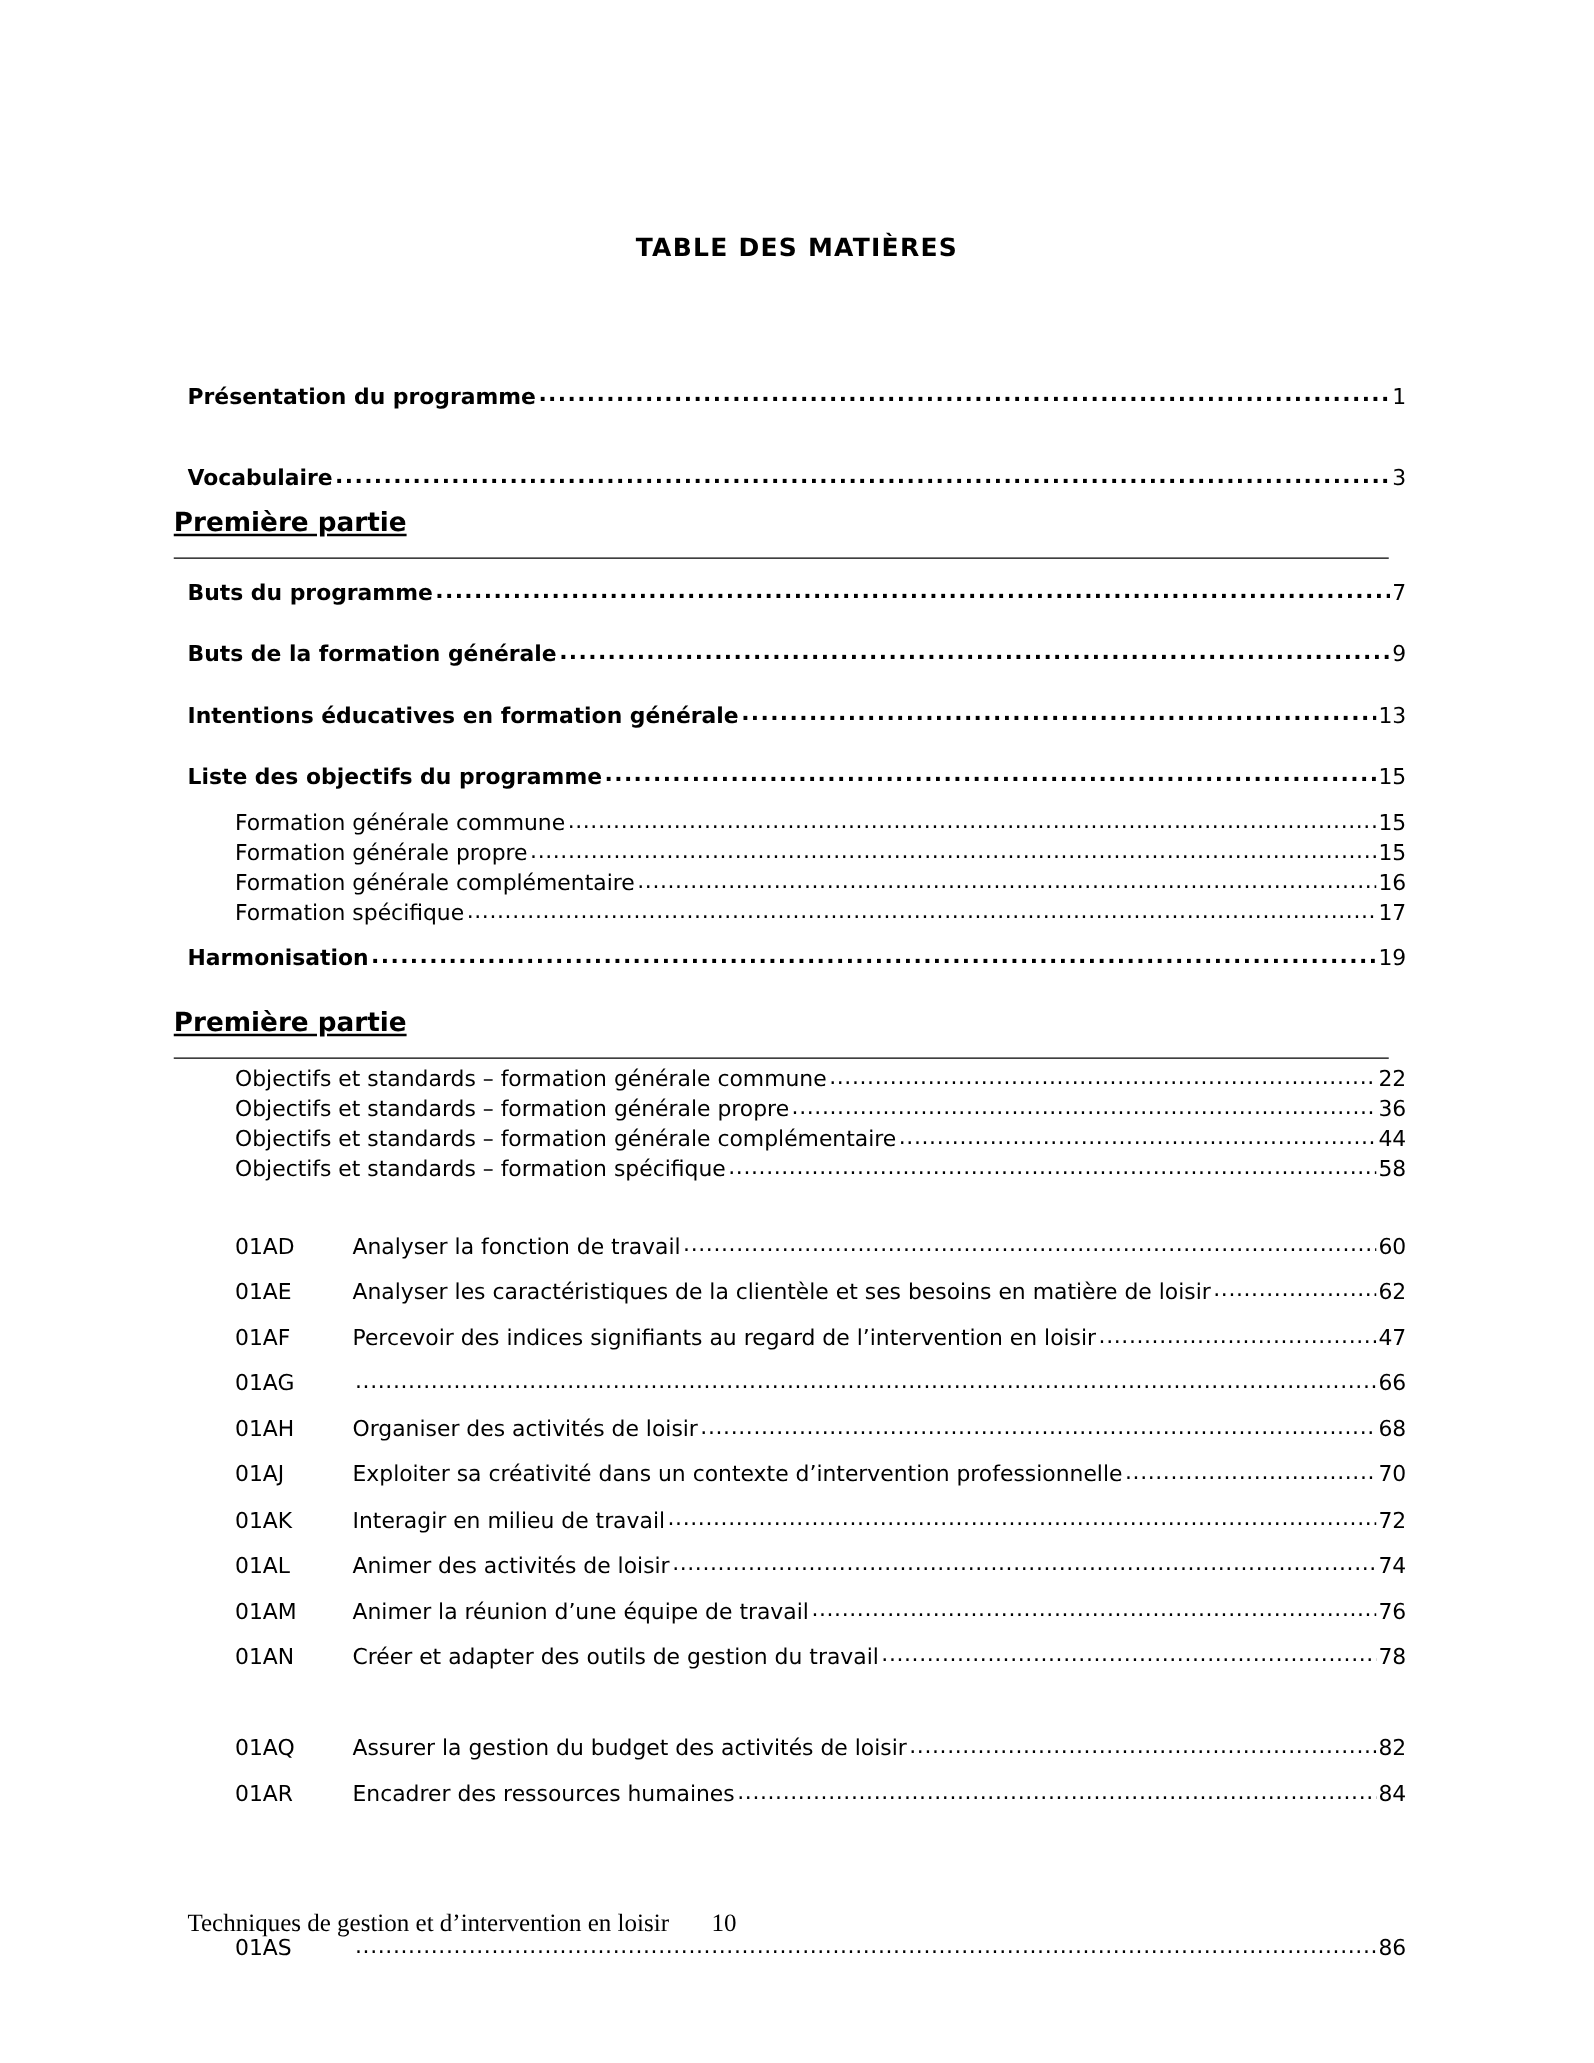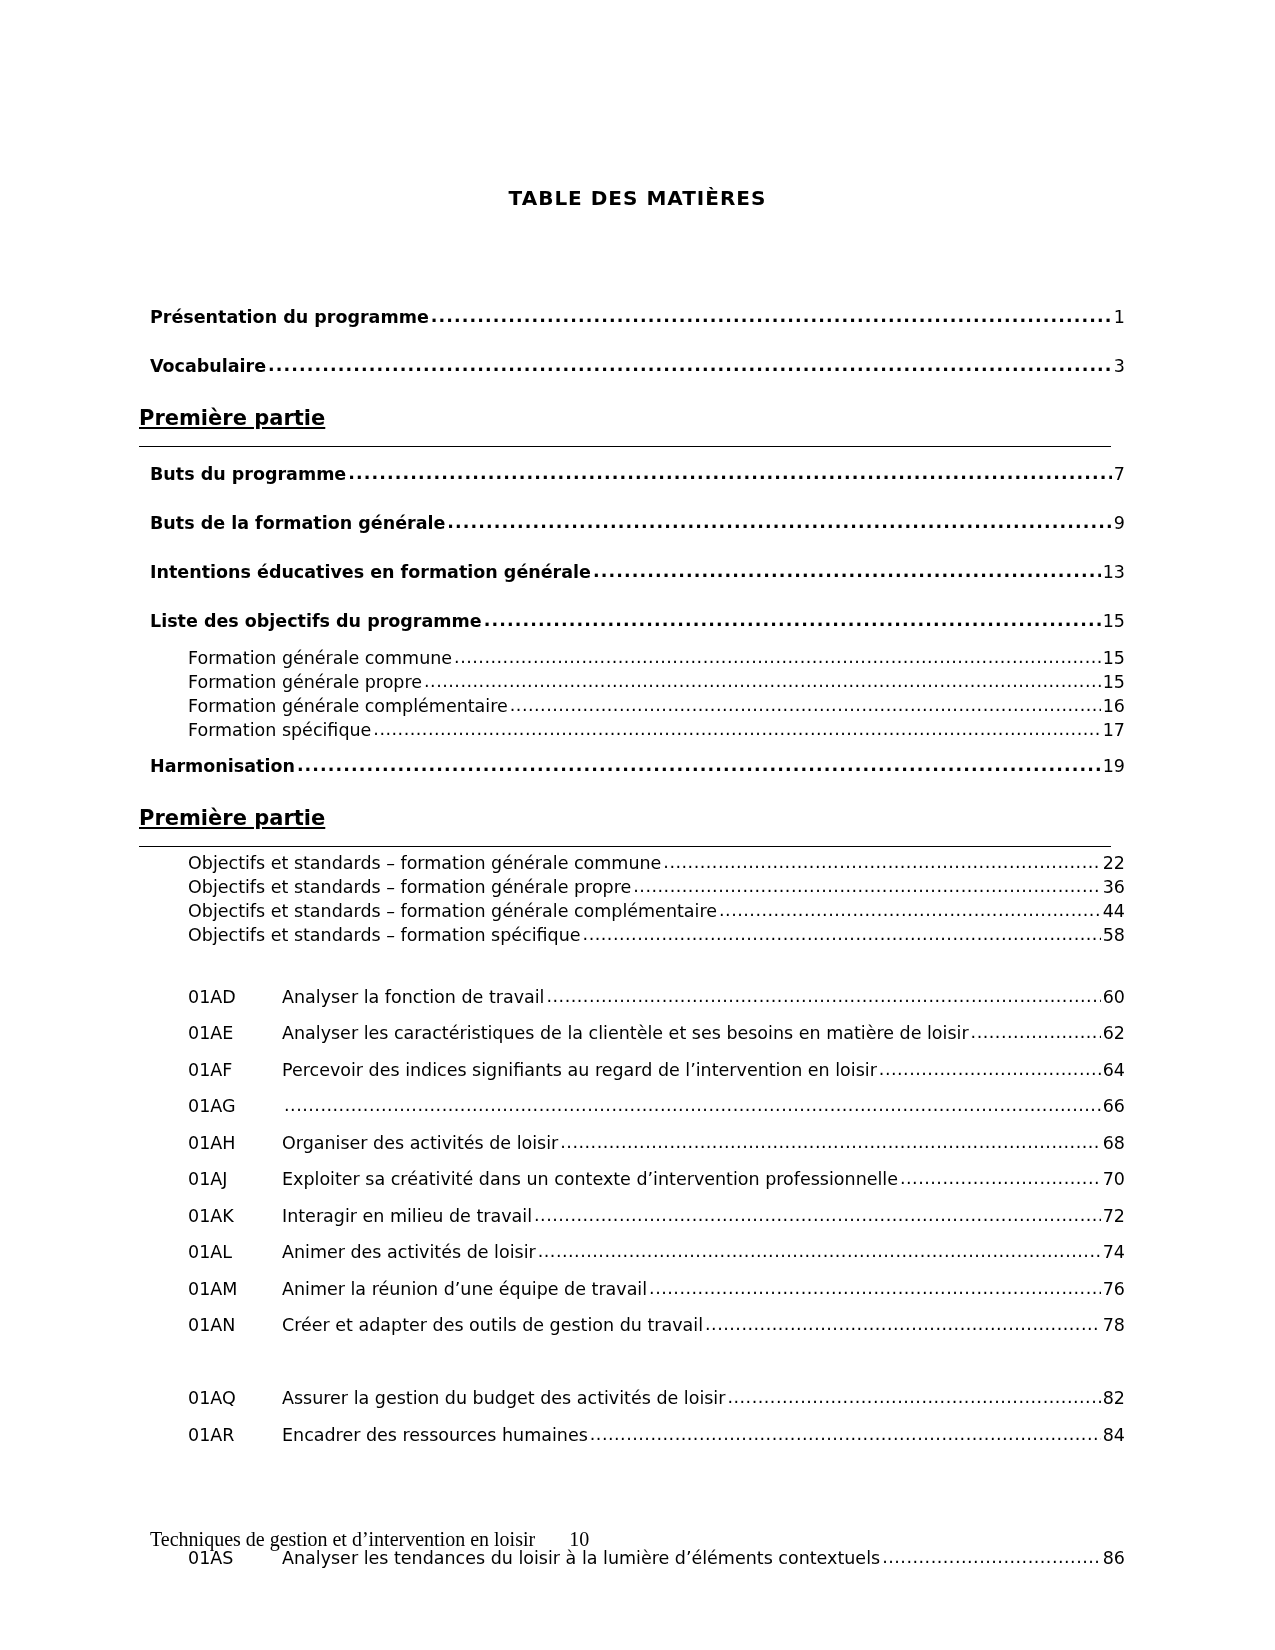--- a/index.html
+++ b/index.html
@@ -52,21 +52,21 @@
 
 <div class="page">
 
   <div class="title">TABLE DES MATIÈRES</div>
 
   <div class="row main" style="top:305px">
     <span class="label">Présentation du programme</span>
     <span class="leader"></span>
     <span class="page-num">1</span>
   </div>
-  <div class="row main" style="top:354px">
+  <div class="row main" style="top:370px">
     <span class="label">Vocabulaire</span>
     <span class="leader"></span>
     <span class="page-num">3</span>
   </div>
 
   <div class="section-heading" style="top:406px">Première partie</div>
 
   <div class="row main" style="top:462px">
     <span class="label">Buts du programme</span>
     <span class="leader"></span>
@@ -147,21 +147,21 @@
   <div class="code-row" style="top:1021px">
     <span class="code">01AE</span>
     <span class="label">Analyser les caractéristiques de la clientèle et ses besoins en matière de loisir</span>
     <span class="leader"></span>
     <span class="page-num">62</span>
   </div>
   <div class="code-row" style="top:1058px">
     <span class="code">01AF</span>
     <span class="label">Percevoir des indices signifiants au regard de l’intervention en loisir</span>
     <span class="leader"></span>
-    <span class="page-num">64</span>
+    <span class="page-num">47</span>
   </div>
   <div class="code-row" style="top:1094px">
     <span class="code">01AG</span>
     <span class="leader"></span>
     <span class="page-num">66</span>
   </div>
   <div class="code-row" style="top:1131px">
     <span class="code">01AH</span>
     <span class="label">Organiser des activités de loisir</span>
     <span class="leader"></span>
@@ -204,21 +204,20 @@
     <span class="page-num">82</span>
   </div>
   <div class="code-row" style="top:1423px">
     <span class="code">01AR</span>
     <span class="label">Encadrer des ressources humaines</span>
     <span class="leader"></span>
     <span class="page-num">84</span>
   </div>
   <div class="code-row" style="top:1546px">
     <span class="code">01AS</span>
-    <span class="label">Analyser les tendances du loisir à la lumière d’éléments contextuels</span>
     <span class="leader"></span>
     <span class="page-num">86</span>
   </div>
 
   <div class="footer">
     <span>Techniques de gestion et d’intervention en loisir</span><span class="footer-page">10</span>
   </div>
 
 </div>
 

